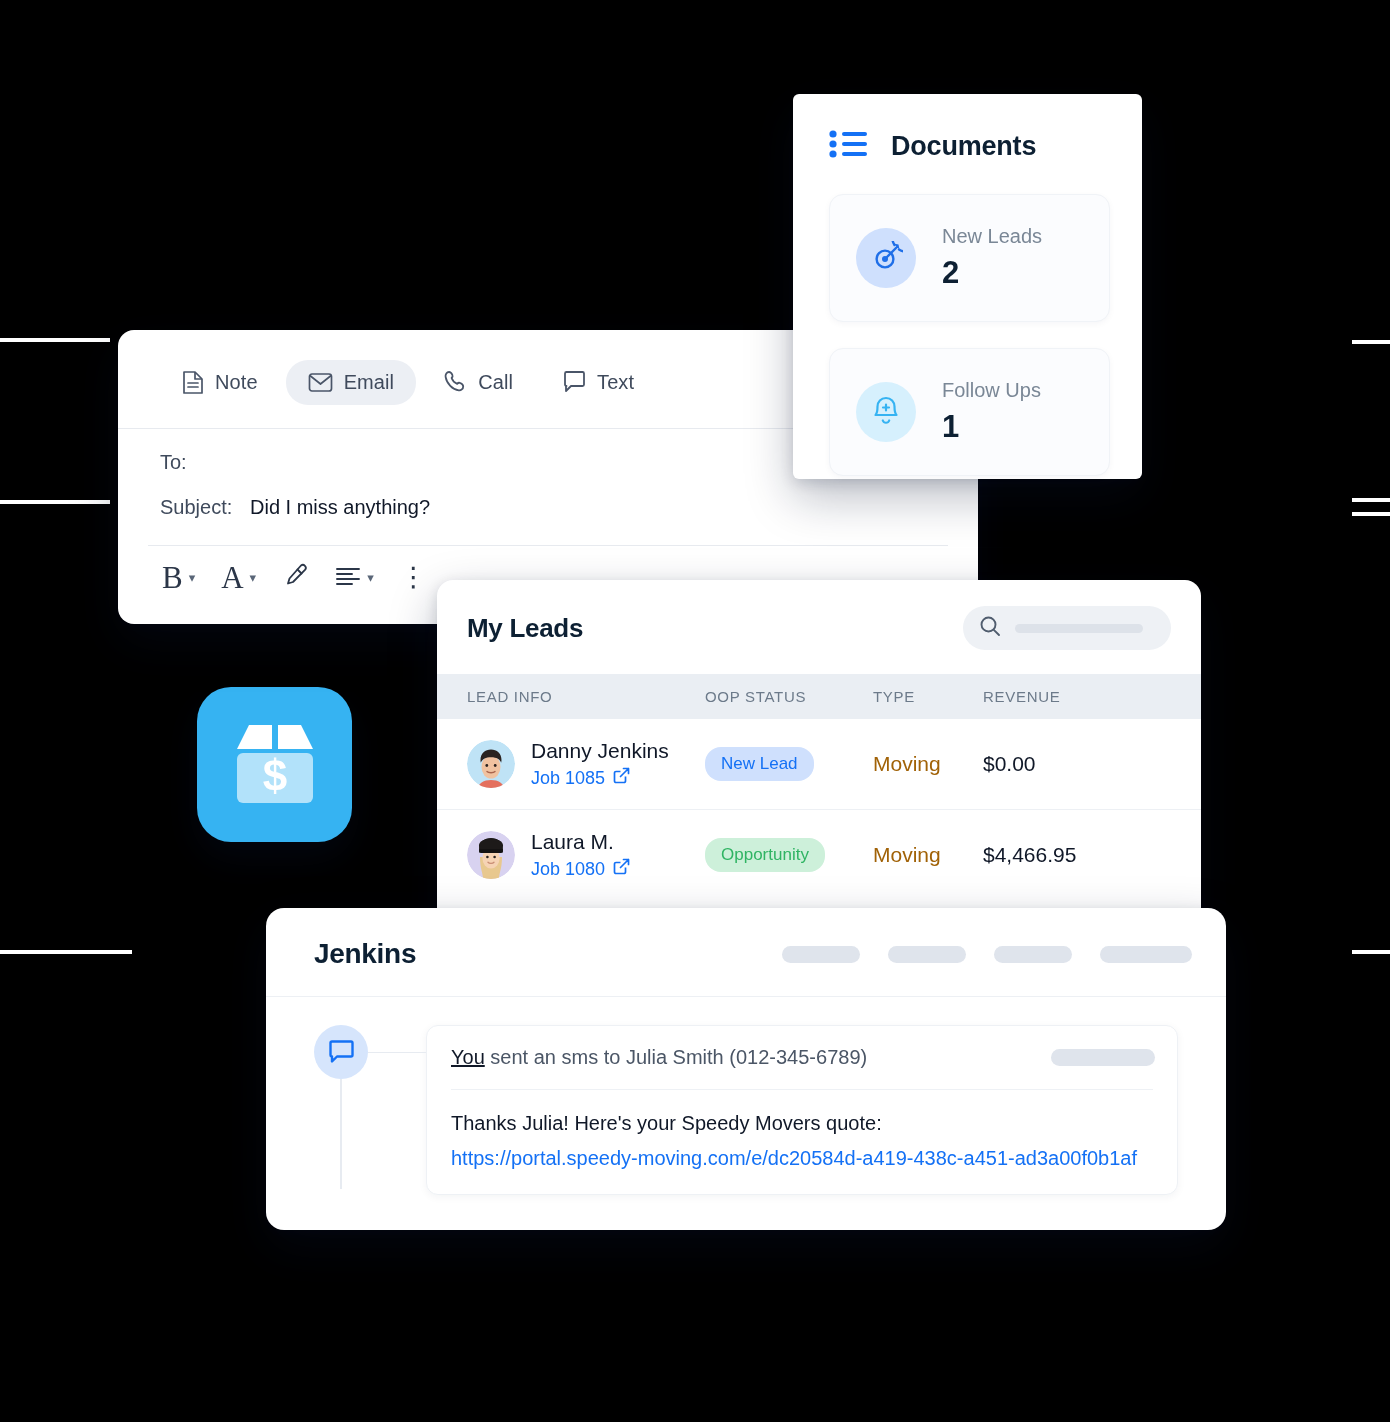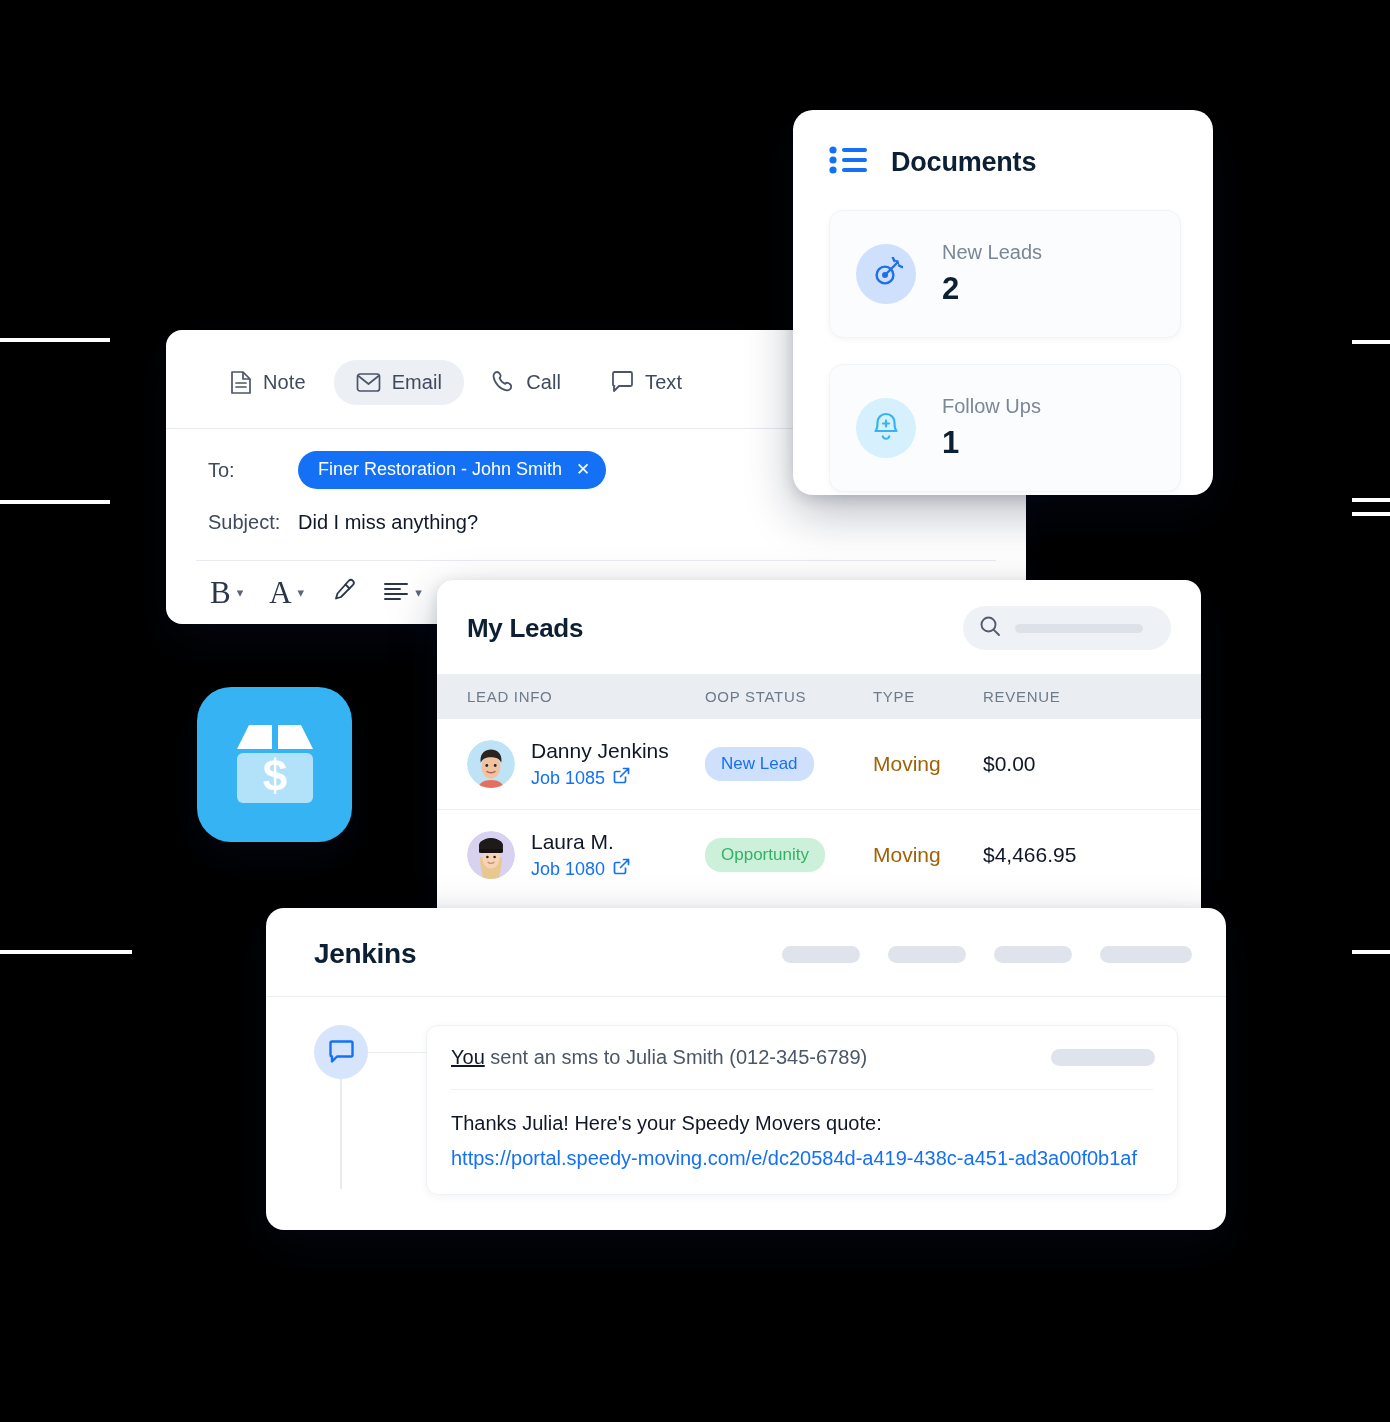--- a/index.html
+++ b/index.html
@@ -15,21 +15,21 @@
   .card {
     position: absolute;
     background: #ffffff;
     border-radius: 18px;
     box-shadow: 0 18px 48px rgba(10,20,50,.28), 0 4px 14px rgba(10,20,50,.14);
   }
 
   
   #email-card {
     left: 118px; top: 330px; width: 860px; height: 294px;
-    border-radius: 16px; overflow: hidden; margin-left: 48px;
+    border-radius: 16px; overflow: hidden;
   }
   .tabbar { display: flex; align-items: center; padding: 28px 38px 22px 42px; gap: 6px; }
   .tab {
     display: flex; align-items: center; gap: 11px;
     padding: 11px 22px; border-radius: 22px;
     color: #3f4a5c; font-size: 20px; letter-spacing: .1px;
   }
   .tab.active { background: #eceff4; }
   .tab svg { display:block; }
   .tab-spacer { flex: 1; }
@@ -48,21 +48,21 @@
   }
   .chip-x { font-size: 17px; opacity: .95; }
   .subject-row { display: flex; align-items: center; padding: 22px 42px 0 42px; }
   .subject-val { color: #101828; font-size: 20px; }
   .rule { height: 1px; background: #e7eaef; margin: 26px 30px 0 30px; }
   .fmtbar { display: flex; align-items: center; gap: 26px; padding: 16px 0 0 44px; }
   .fmt { display: flex; align-items: center; gap: 6px; color: #2b3648; }
   .caret { font-size: 13px; color: #5a6678; }
 
   
-  #documents-card { left: 793px; top: 110px; width: 420px; height: 385px; border-radius: 20px; }
+  #documents-card { left: 793px; top: 94px; width: 349px; height: 385px; border-radius: 6px; }
   .doc-head { display: flex; align-items: center; gap: 24px; padding: 36px 0 0 36px; }
   .doc-title { font-size: 27px; font-weight: 700; color: #0d2033; letter-spacing: -.2px; }
   .stat {
     margin: 0 32px 0 36px; height: 128px; background: #fbfcfe;
     border: 1px solid #f0f3f7; border-radius: 14px;
     display: flex; align-items: center; gap: 26px; padding-left: 26px;
     box-shadow: 0 2px 6px rgba(16,32,64,.04);
   }
   #stat-newleads { margin-top: 32px; }
   #stat-followups { margin-top: 26px; }
@@ -205,24 +205,20 @@
             <path d="M5 12l10 7 10-7" stroke-linecap="round" stroke-linejoin="round"></path>
           </svg>
         </span>
       </div>
     </div>
 
     <div class="divider"></div>
 
     <div class="field-row">
       <span class="field-label">To:</span>
-      <span class="chip">
-        <span>Finer Restoration - John Smith</span>
-        <span class="chip-x">✕</span>
-      </span>
     </div>
 
     <div class="subject-row">
       <span class="field-label">Subject:</span>
       <span class="subject-val">Did I miss anything?</span>
     </div>
 
     <div class="rule"></div>
 
     <div class="fmtbar">

